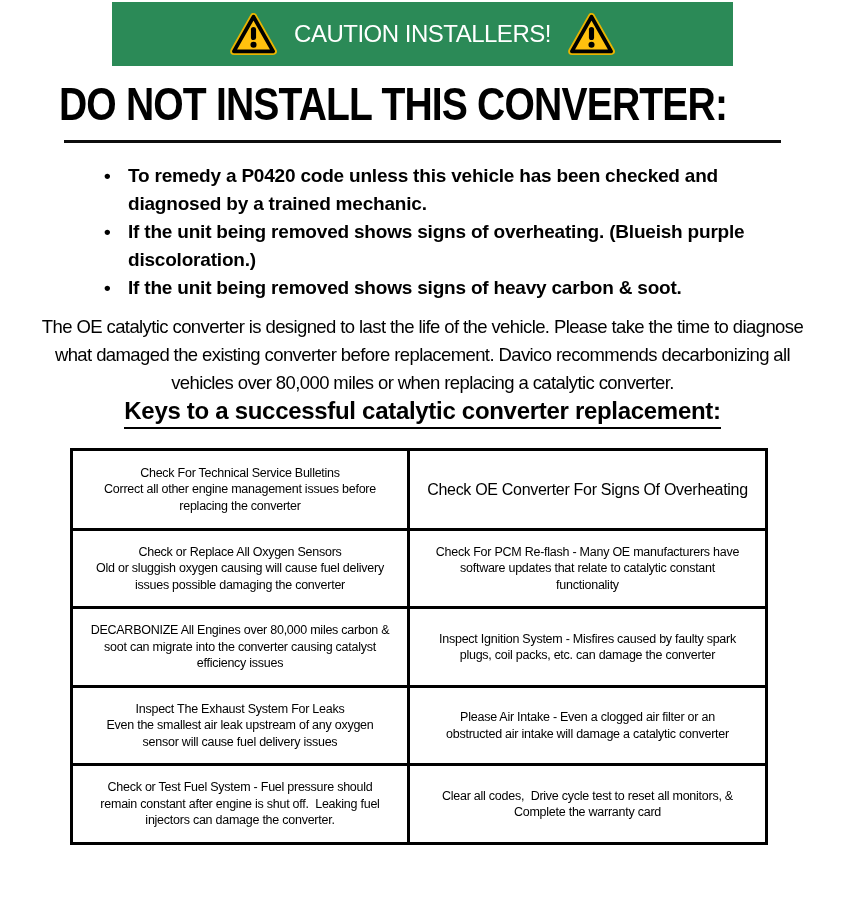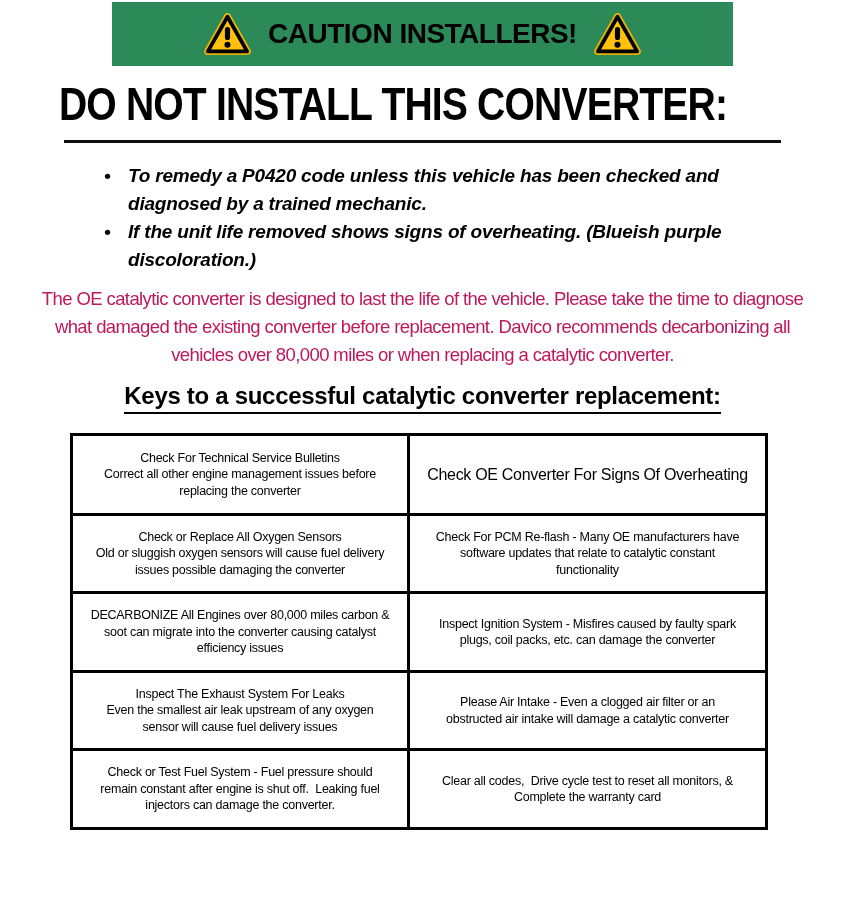--- a/index.html
+++ b/index.html
@@ -16,62 +16,61 @@
   }
   
   .banner{
     margin:2px auto 0;
     width:621px;height:64px;
     background:var(--green);
     display:flex;align-items:center;justify-content:center;gap:17px;
   }
   .warn-icon{display:block;width:47px;height:43px;}
   .banner-title{
-    color:#000000;font-weight:bold;font-size:28px;letter-spacing:-0.5px;
+    color:#ffffff;font-weight:normal;font-size:24px;letter-spacing:-0.5px;
     white-space:nowrap;
   }
   
   .title{ text-align:left;margin-top:15px;line-height:46px;height:46px; }
   .title-inner{
     display:inline-block;transform:scaleX(0.85);transform-origin:center;
     font-size:46px;font-weight:bold;letter-spacing:-1px;white-space:nowrap;
   }
   .rule{
     border:none;border-top:3px solid #0d0d0d;
     width:717px;margin:13px auto 0;height:0;
   }
   
   .bullets{
     list-style:none;
     margin:19px 0 0;
     padding:0 92px 0 128px;
-    font-style:italic;
   }
   .bullets li{
     position:relative;
     font-weight:bold;font-size:19px;line-height:28px;
     letter-spacing:-0.2px;
     white-space:pre-line;
   }
   .bullets li::before{
     content:"\2022";
     position:absolute;left:-24px;top:0;
     font-size:19px;font-weight:bold;
   }
   
   .para{
     margin-top:11px;
     padding:0 8px;
     text-align:center;
     white-space:pre-line;
     font-size:18.5px;line-height:28px;letter-spacing:-0.6px;
-    font-weight:normal;color:#be185d;
+    font-weight:normal;color:#000000;
   }
   
-  .keys{ text-align:center;margin-top:13px;height:34px; }
+  .keys{ text-align:center;height:34px; }
   .keys-inner{
     display:inline-block;
     font-size:24px;font-weight:bold;letter-spacing:-0.3px;
     border-bottom:2.5px solid #000;padding-bottom:2px;
     white-space:nowrap;
   }
   
   table.tips{
     border-collapse:collapse;
     margin:17px 0 0 70px;
@@ -118,22 +117,23 @@
 
 <div class="title">
   <span class="title-inner">DO NOT INSTALL THIS CONVERTER:</span>
 </div>
 
 <hr class="rule">
 
 <ul class="bullets">
   <li>To remedy a P0420 code unless this vehicle has been checked and
 diagnosed by a trained mechanic.</li>
-  <li>If the unit life removed shows signs of overheating. (Blueish purple
+  <li>If the unit being removed shows signs of overheating. (Blueish purple
 discoloration.)</li>
+  <li>If the unit being removed shows signs of heavy carbon &amp; soot.</li>
 </ul>
 
 <div class="para">The OE catalytic converter is designed to last the life of the vehicle. Please take the time to diagnose
 what damaged the existing converter before replacement. Davico recommends decarbonizing all
 vehicles over 80,000 miles or when replacing a catalytic converter.</div>
 
 <div class="keys">
   <span class="keys-inner">Keys to a successful catalytic converter replacement:</span>
 </div>
 
@@ -144,21 +144,21 @@
     </colgroup>
   <tbody>
     <tr class="r1">
       <td>Check For Technical Service Bulletins
 Correct all other engine management issues before
 replacing the converter</td>
       <td class="big">Check OE Converter For Signs Of Overheating</td>
     </tr>
     <tr class="r2">
       <td>Check or Replace All Oxygen Sensors
-Old or sluggish oxygen sensors will cause fuel delivery
+Old or sluggish oxygen causing will cause fuel delivery
 issues possible damaging the converter</td>
       <td>Check For PCM Re-flash - Many OE manufacturers have
 software updates that relate to catalytic constant
 functionality</td>
     </tr>
     <tr class="r3">
       <td>DECARBONIZE All Engines over 80,000 miles carbon &amp;
 soot can migrate into the converter causing catalyst
 efficiency issues</td>
       <td>Inspect Ignition System - Misfires caused by faulty spark

